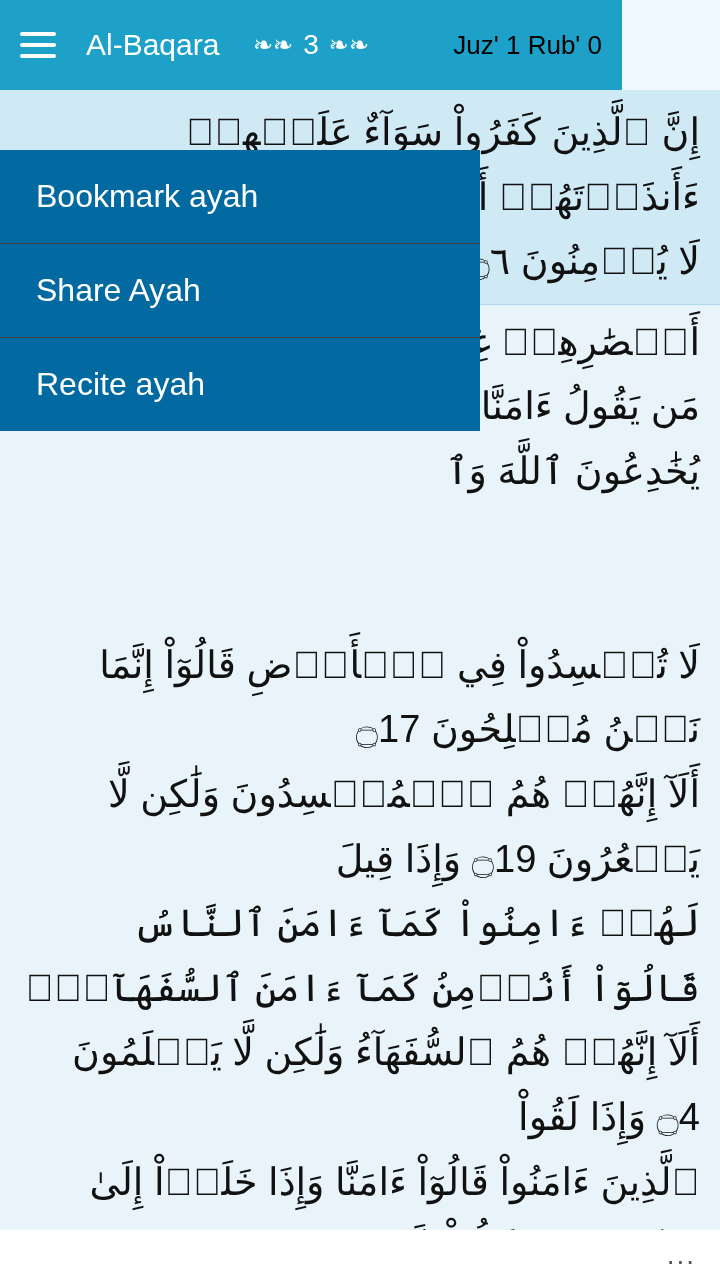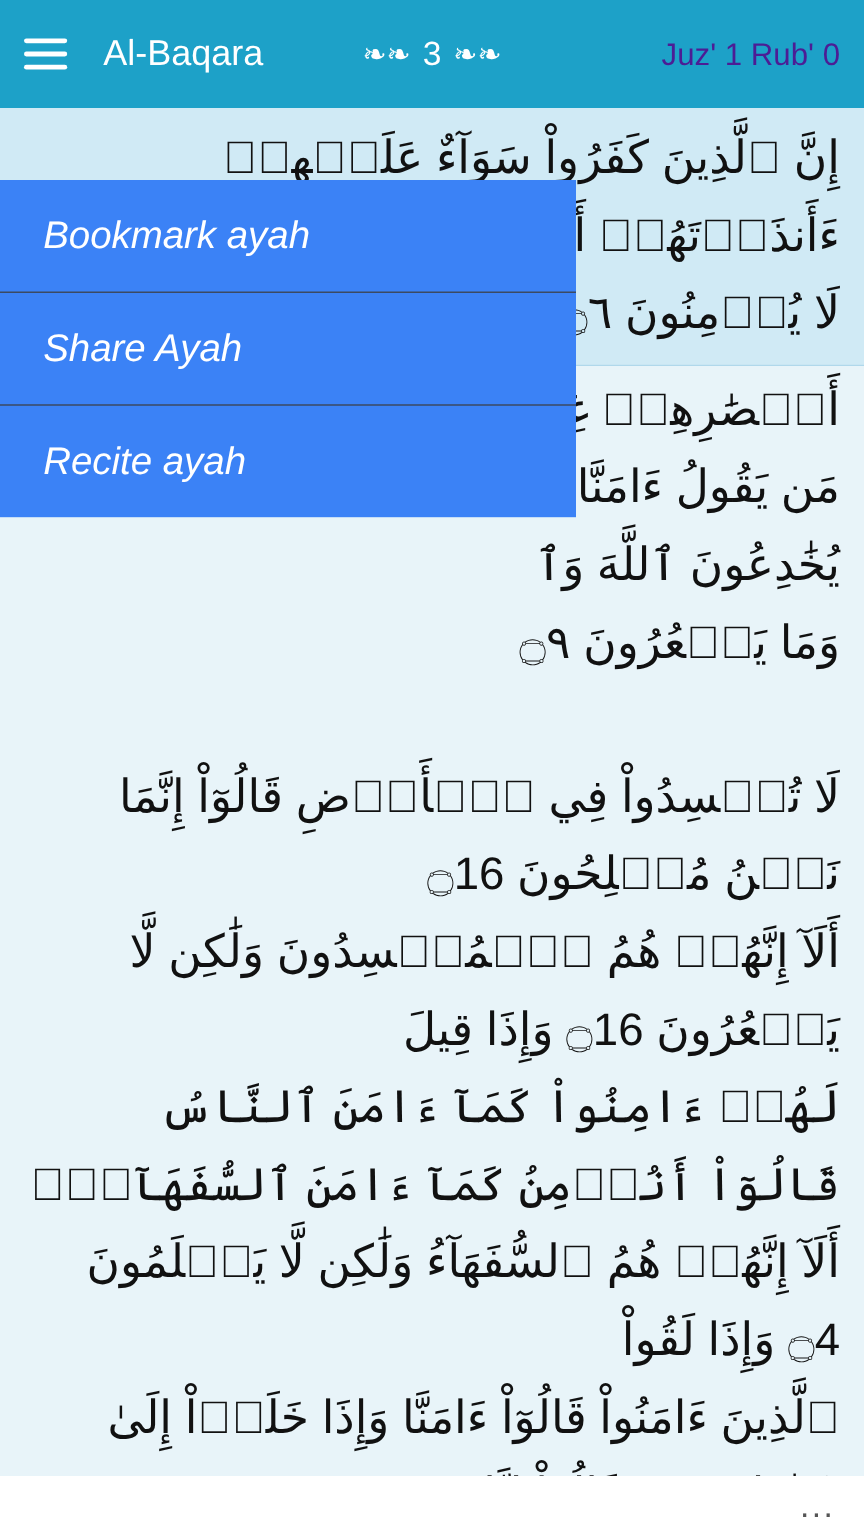--- a/index.html
+++ b/index.html
@@ -7,21 +7,21 @@
       width: 720px;
       height: 1280px;
       overflow: hidden;
       font-family: 'Segoe UI', Arial, sans-serif;
       background: #f0f8ff;
       position: relative;
     }
 
     
     .header {
-      width: 720px;
+      width: 622px;
       height: 90px;
       background: #1da1c8;
       display: flex;
       align-items: center;
       padding: 0 20px;
       position: relative;
       z-index: 10;
     }
     .hamburger {
       display: flex;
@@ -48,21 +48,21 @@
       transform: translateX(-50%);
       color: white;
       font-size: 24px;
       display: flex;
       align-items: center;
       gap: 4px;
     }
     .header-juz {
       position: absolute;
       right: 20px;
-      color: #4c1d95;
+      color: #000000;
       font-size: 26px;
     }
 
     
     .quran-content {
       width: 720px;
       height: 1190px;
       background: #e8f4f9;
       position: relative;
       overflow: hidden;
@@ -91,23 +91,22 @@
       width: 100%;
       height: 100%;
       z-index: 100;
     }
 
     .context-menu {
       position: absolute;
       top: 60px;
       left: 0;
       width: 480px;
-      background: #3b82f6;
+      background: #0369a1;
       z-index: 200;
-      font-style: italic;
     }
 
     .context-menu-item {
       padding: 28px 36px;
       color: white;
       font-size: 32px;
       font-weight: 300;
       cursor: pointer;
       border-bottom: 1px solid #3d3d3d;
       display: flex;
@@ -172,24 +171,24 @@
       <div class="context-menu-item">
         <span>Recite ayah</span>
       </div>
     </div>
   </div>
 
   <div class="arabic-text" style="padding-top:5px;">
     <span>أَبۡصَٰرِهِمۡ غِشَٰوَةٌۖ</span><br>
     <span>مَن يَقُولُ ءَامَنَّا بِٱ</span><br>
     <span>يُخَٰدِعُونَ ٱللَّهَ وَٱ</span><br>
-    <span>وَمَا يَشۡعُرُونَ ۝٩</span><br>
     <br>
-    <span>لَا تُفۡسِدُواْ فِي ٱلۡأَرۡضِ قَالُوٓاْ إِنَّمَا نَحۡنُ مُصۡلِحُونَ ۝16</span><br>
-    <span>أَلَآ إِنَّهُمۡ هُمُ ٱلۡمُفۡسِدُونَ وَلَٰكِن لَّا يَشۡعُرُونَ ۝16 وَإِذَا قِيلَ</span><br>
+    <br>
+    <span>لَا تُفۡسِدُواْ فِي ٱلۡأَرۡضِ قَالُوٓاْ إِنَّمَا نَحۡنُ مُصۡلِحُونَ ۝17</span><br>
+    <span>أَلَآ إِنَّهُمۡ هُمُ ٱلۡمُفۡسِدُونَ وَلَٰكِن لَّا يَشۡعُرُونَ ۝19 وَإِذَا قِيلَ</span><br>
     <span>لَهُمۡ ءَامِنُواْ كَمَآ ءَامَنَ ٱلنَّاسُ قَالُوٓاْ أَنُؤۡمِنُ كَمَآ ءَامَنَ ٱلسُّفَهَآءُۗ</span><br>
     <span>أَلَآ إِنَّهُمۡ هُمُ ٱلسُّفَهَآءُ وَلَٰكِن لَّا يَعۡلَمُونَ ۝4 وَإِذَا لَقُواْ</span><br>
     <span>ٱلَّذِينَ ءَامَنُواْ قَالُوٓاْ ءَامَنَّا وَإِذَا خَلَوۡاْ إِلَىٰ شَيَٰطِينِهِمۡ قَالُوٓاْ إِنَّا</span><br>
     <br>
     <br>
     
   </div>
 
   <div class="bottom-bar">
     <span class="bottom-dots">...</span>

